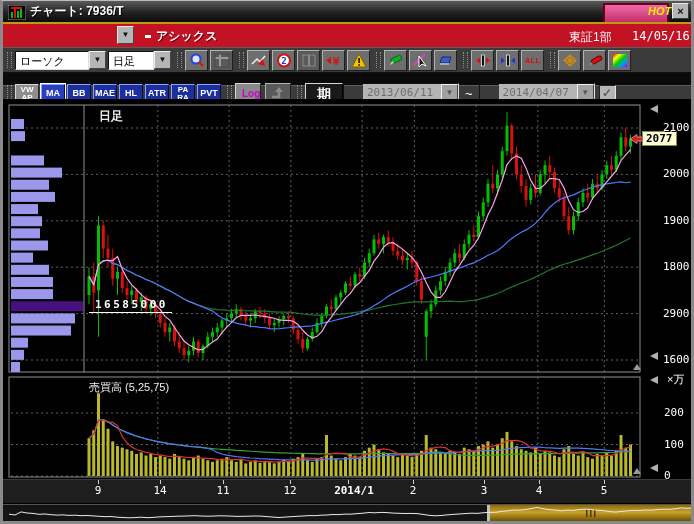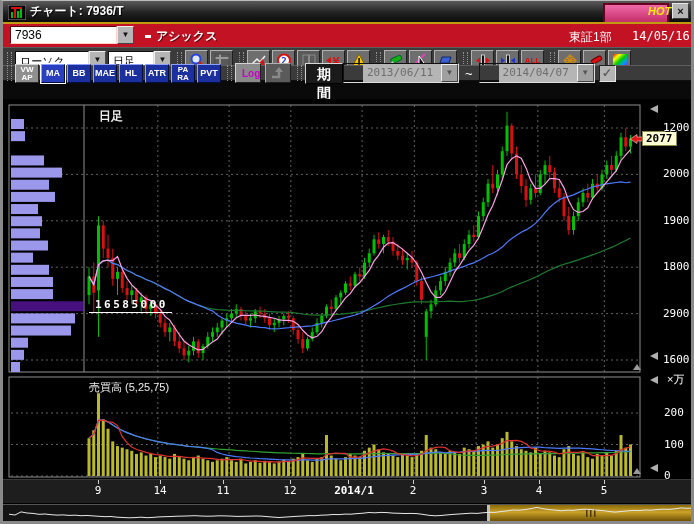--- a/index.html
+++ b/index.html
@@ -25,21 +25,21 @@
     font-size:8px;color:#111;text-align:center;line-height:16px;}
   #code-dd{position:absolute;left:114px;top:2px;}
   #name-bullet{position:absolute;left:142px;top:11px;width:6px;height:3px;background:#fff;}
   #stock-name{position:absolute;left:153px;top:4px;color:#fff;font-size:12px;font-weight:bold;text-shadow:1px 1px 0 #60000a;}
   #market{position:absolute;left:566px;top:5px;color:#fff;font-size:12px;}
   #quote-date{position:absolute;left:629px;top:5px;color:#fff;font-size:12px;font-family:"DejaVu Sans Mono",monospace;}
   
   .toolbar{position:absolute;left:0;width:688px;background:#3b3b3b;display:flex;align-items:center;
     border-top:1px solid #5d5d5d;border-bottom:1px solid #101010;}
   #tb1{top:46px;height:26px;}
-  #tb2{top:64px;height:16px;}
+  #tb2{top:84px;height:16px;}
   .grip{width:5px;height:16px;border-left:1px dotted #909090;border-right:1px dotted #909090;margin:0 3px 0 4px;flex:none;}
   .combo{display:flex;flex:none;margin-right:2px;}
   .combo .field{height:19px;background:#fff;border:1px solid;border-color:#111 #ddd #ddd #111;
     font-size:11px;color:#000;padding:2px 3px 0 4px;}
   .cf1{width:74px;} .cf2{width:46px;}
   .ibtn{flex:none;width:23px;height:21px;background:#6e6e6e;border:1px solid;border-color:#b2b2b2 #1f1f1f #1f1f1f #b2b2b2;
     margin-right:2px;display:flex;align-items:center;justify-content:center;padding:0;}
   .ibtn.dis{background:#5a5a5a;}
   .navybtn{flex:none;width:24px;height:19px;background:#1c2f9e;border:1px solid;border-color:#8da0ff #060e3a #060e3a #8da0ff;
     color:#fff;font-size:9px;font-weight:bold;text-align:center;line-height:17px;margin-right:2px;padding:0;}
@@ -89,21 +89,20 @@
         <rect x="12" y="3" width="2" height="10" fill="#00c000"></rect>
       <rect x="3" y="2" width="11" height="2" fill="#d81010"></rect>
     </svg>
     <span id="title-txt">チャート: 7936/T</span>
     <div id="hot">HOT</div>
     <div id="closebtn">×</div>
   </div>
   <div id="goldline"></div>
 
   <div id="quotebar">
-    <input id="code-input" value="7936" style="">
     <div id="code-dd" class="ddbtn">▼</div>
     <div id="name-bullet"></div>
     <span id="stock-name">アシックス</span>
     <span id="market">東証1部</span>
     <span id="quote-date">14/05/16</span>
   </div>
 
   <div id="tb1" class="toolbar">
     <div class="grip"></div>
     <div class="combo">
@@ -711,21 +710,21 @@
           <div class="xtick" style="left: 345px;"></div>
           <div class="xlab" style="left: 410px;">2</div>
           <div class="xtick" style="left: 410px;"></div>
           <div class="xlab" style="left: 481px;">3</div>
           <div class="xtick" style="left: 481px;"></div>
           <div class="xlab" style="left: 536px;">4</div>
           <div class="xtick" style="left: 536px;"></div>
           <div class="xlab" style="left: 601px;">5</div>
           <div class="xtick" style="left: 601px;"></div>
         </div>
-    <div class="axlab" style="left: 660px; top: 22px;">1200</div>
+    <div class="axlab" style="left: 660px; top: 22px;">2100</div>
         <div class="axlab" style="left: 660px; top: 68.4px;">2000</div>
         <div class="axlab" style="left: 660px; top: 114.8px;">1900</div>
         <div class="axlab" style="left: 660px; top: 161.2px;">1800</div>
         <div class="axlab" style="left: 660px; top: 207.6px;">2900</div>
         <div class="axlab" style="left: 660px; top: 254px;">1600</div>
         <div class="axlab" style="left: 661px; top: 307px;">200</div>
         <div class="axlab" style="left: 661px; top: 338.5px;">100</div>
         <div class="axlab" style="left: 661px; top: 370px;">0</div>
       </div>
   </div>

